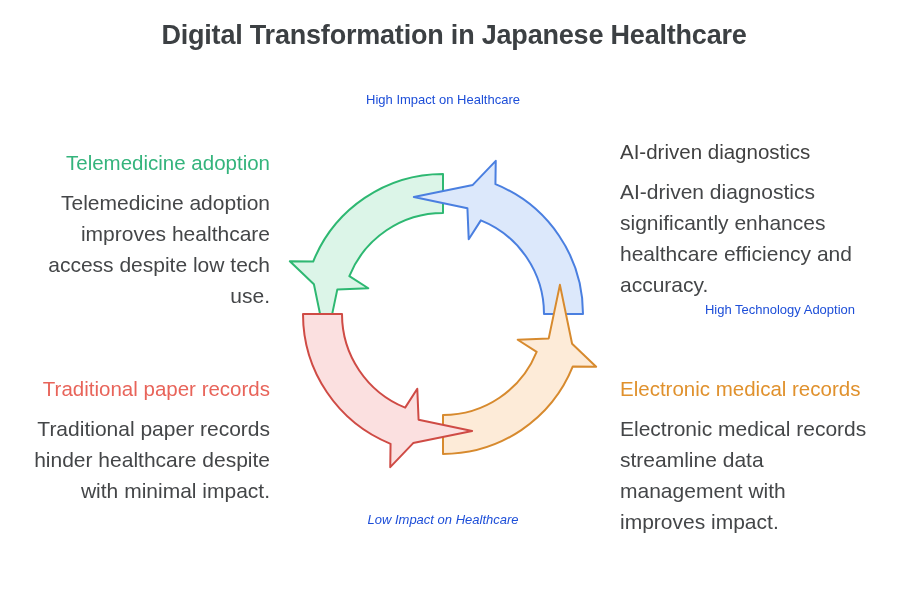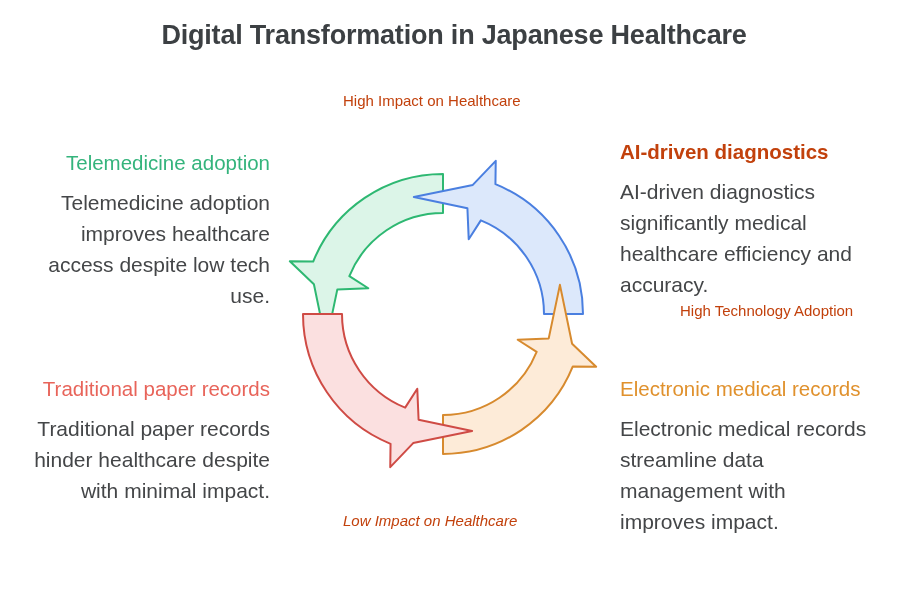--- a/index.html
+++ b/index.html
@@ -32,24 +32,24 @@
     text-align: center;
     font-size: 27px;
     font-weight: bold;
     color: #3c4043;
     letter-spacing: -0.2px;
   }
 
   
   .axis-caption {
     position: absolute;
-    text-align: left;
-    font-size: 15px;
+    text-align: center;
+    font-size: 13px;
     line-height: 1.5;
-    color: #c2410c;
+    color: #1d4ed8;
     width: 200px;
   }
   .axis-top    { left: 343px; top: 90px; }
   .axis-bottom { left: 343px; top: 510px; font-style: italic; }
   .axis-left   { left: 13px;  top: 300px; width: 200px; }
   .axis-right  { left: 680px; top: 300px; width: 200px; }
 
   
   .quad {
     position: absolute;
@@ -101,22 +101,22 @@
 
 
   <div class="axis-caption axis-right">High Technology Adoption</div>
 
   <div class="quad quad-tl">
     <p class="heading" style="color:#34B47C;margin-top:27px;">Telemedicine adoption</p>
     <p class="body">Telemedicine adoption improves healthcare access despite low tech use.</p>
   </div>
 
   <div class="quad quad-tr">
-    <p class="heading" style="color:#c2410c;font-weight:bold;">AI-driven diagnostics</p>
-    <p class="body">AI-driven diagnostics significantly medical healthcare efficiency and accuracy.</p>
+    <p class="heading" style="color:#404040;">AI-driven diagnostics</p>
+    <p class="body">AI-driven diagnostics significantly enhances healthcare efficiency and accuracy.</p>
   </div>
 
   <div class="quad quad-bl">
     <p class="heading" style="color:#E8645A;">Traditional paper records</p>
     <p class="body">Traditional paper records hinder healthcare despite with minimal impact.</p>
   </div>
 
   <div class="quad quad-br">
     <p class="heading" style="color:#E0912D;">Electronic medical records</p>
     <p class="body">Electronic medical records streamline data management with improves impact.</p>

